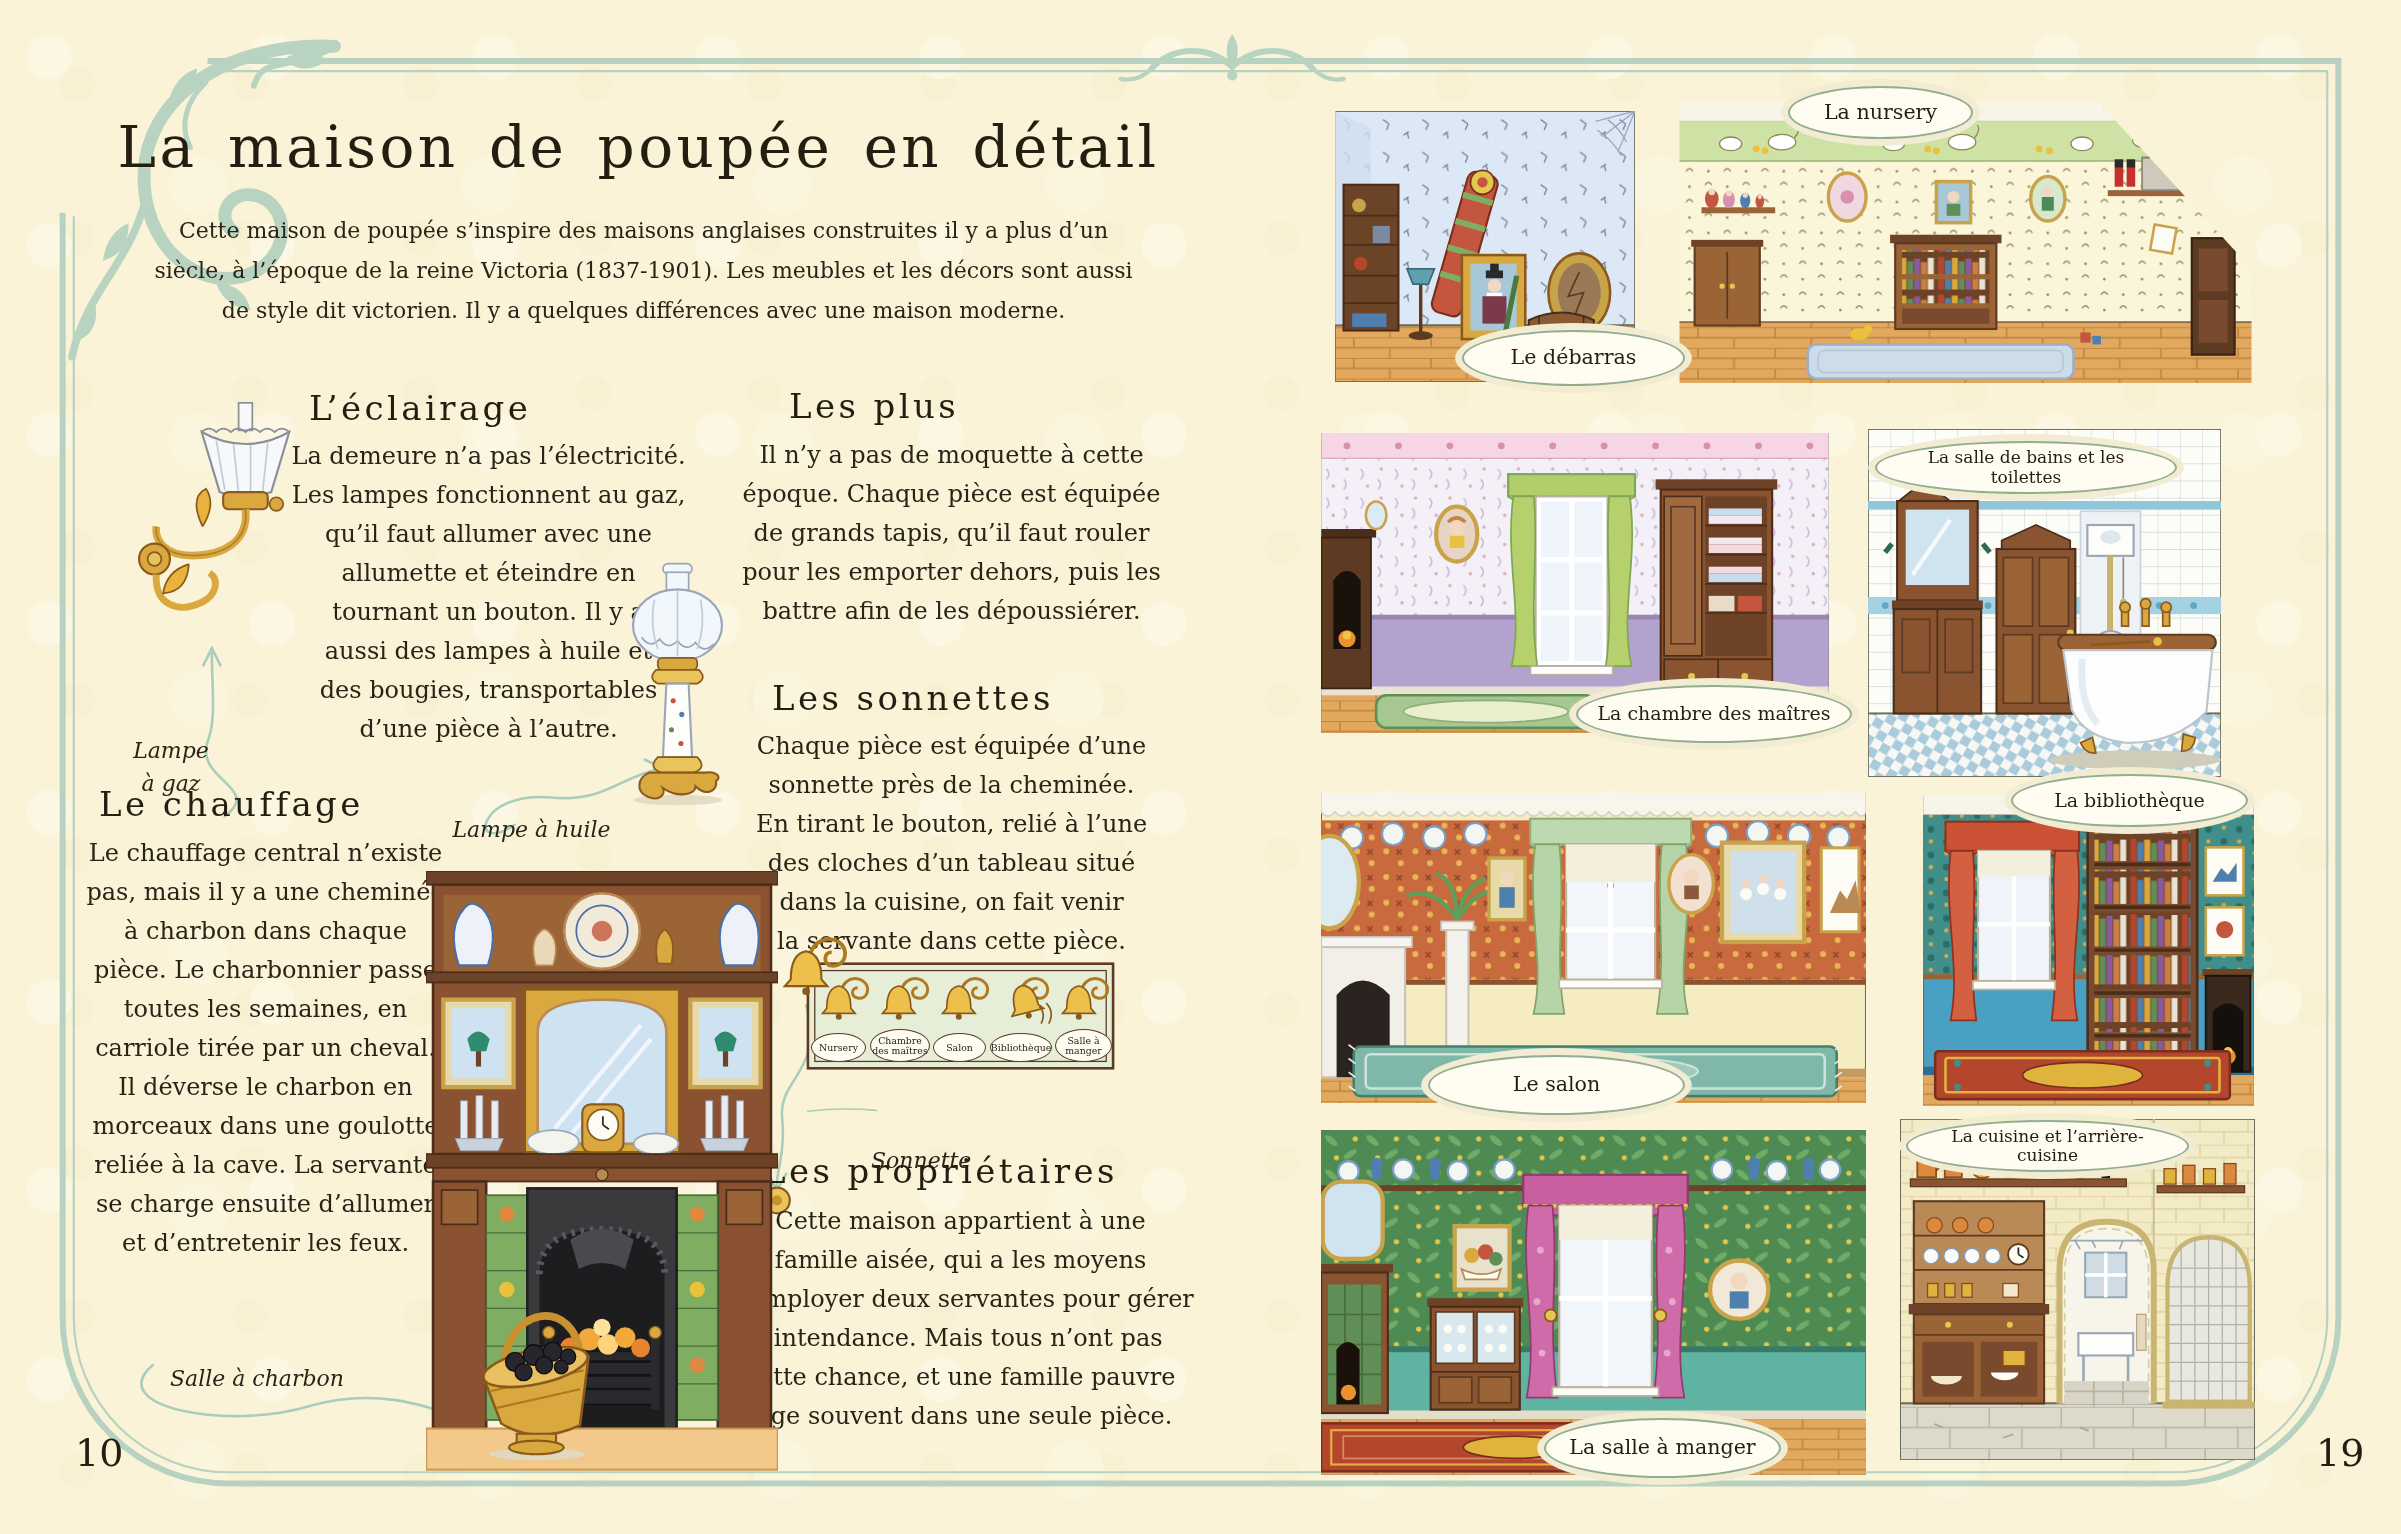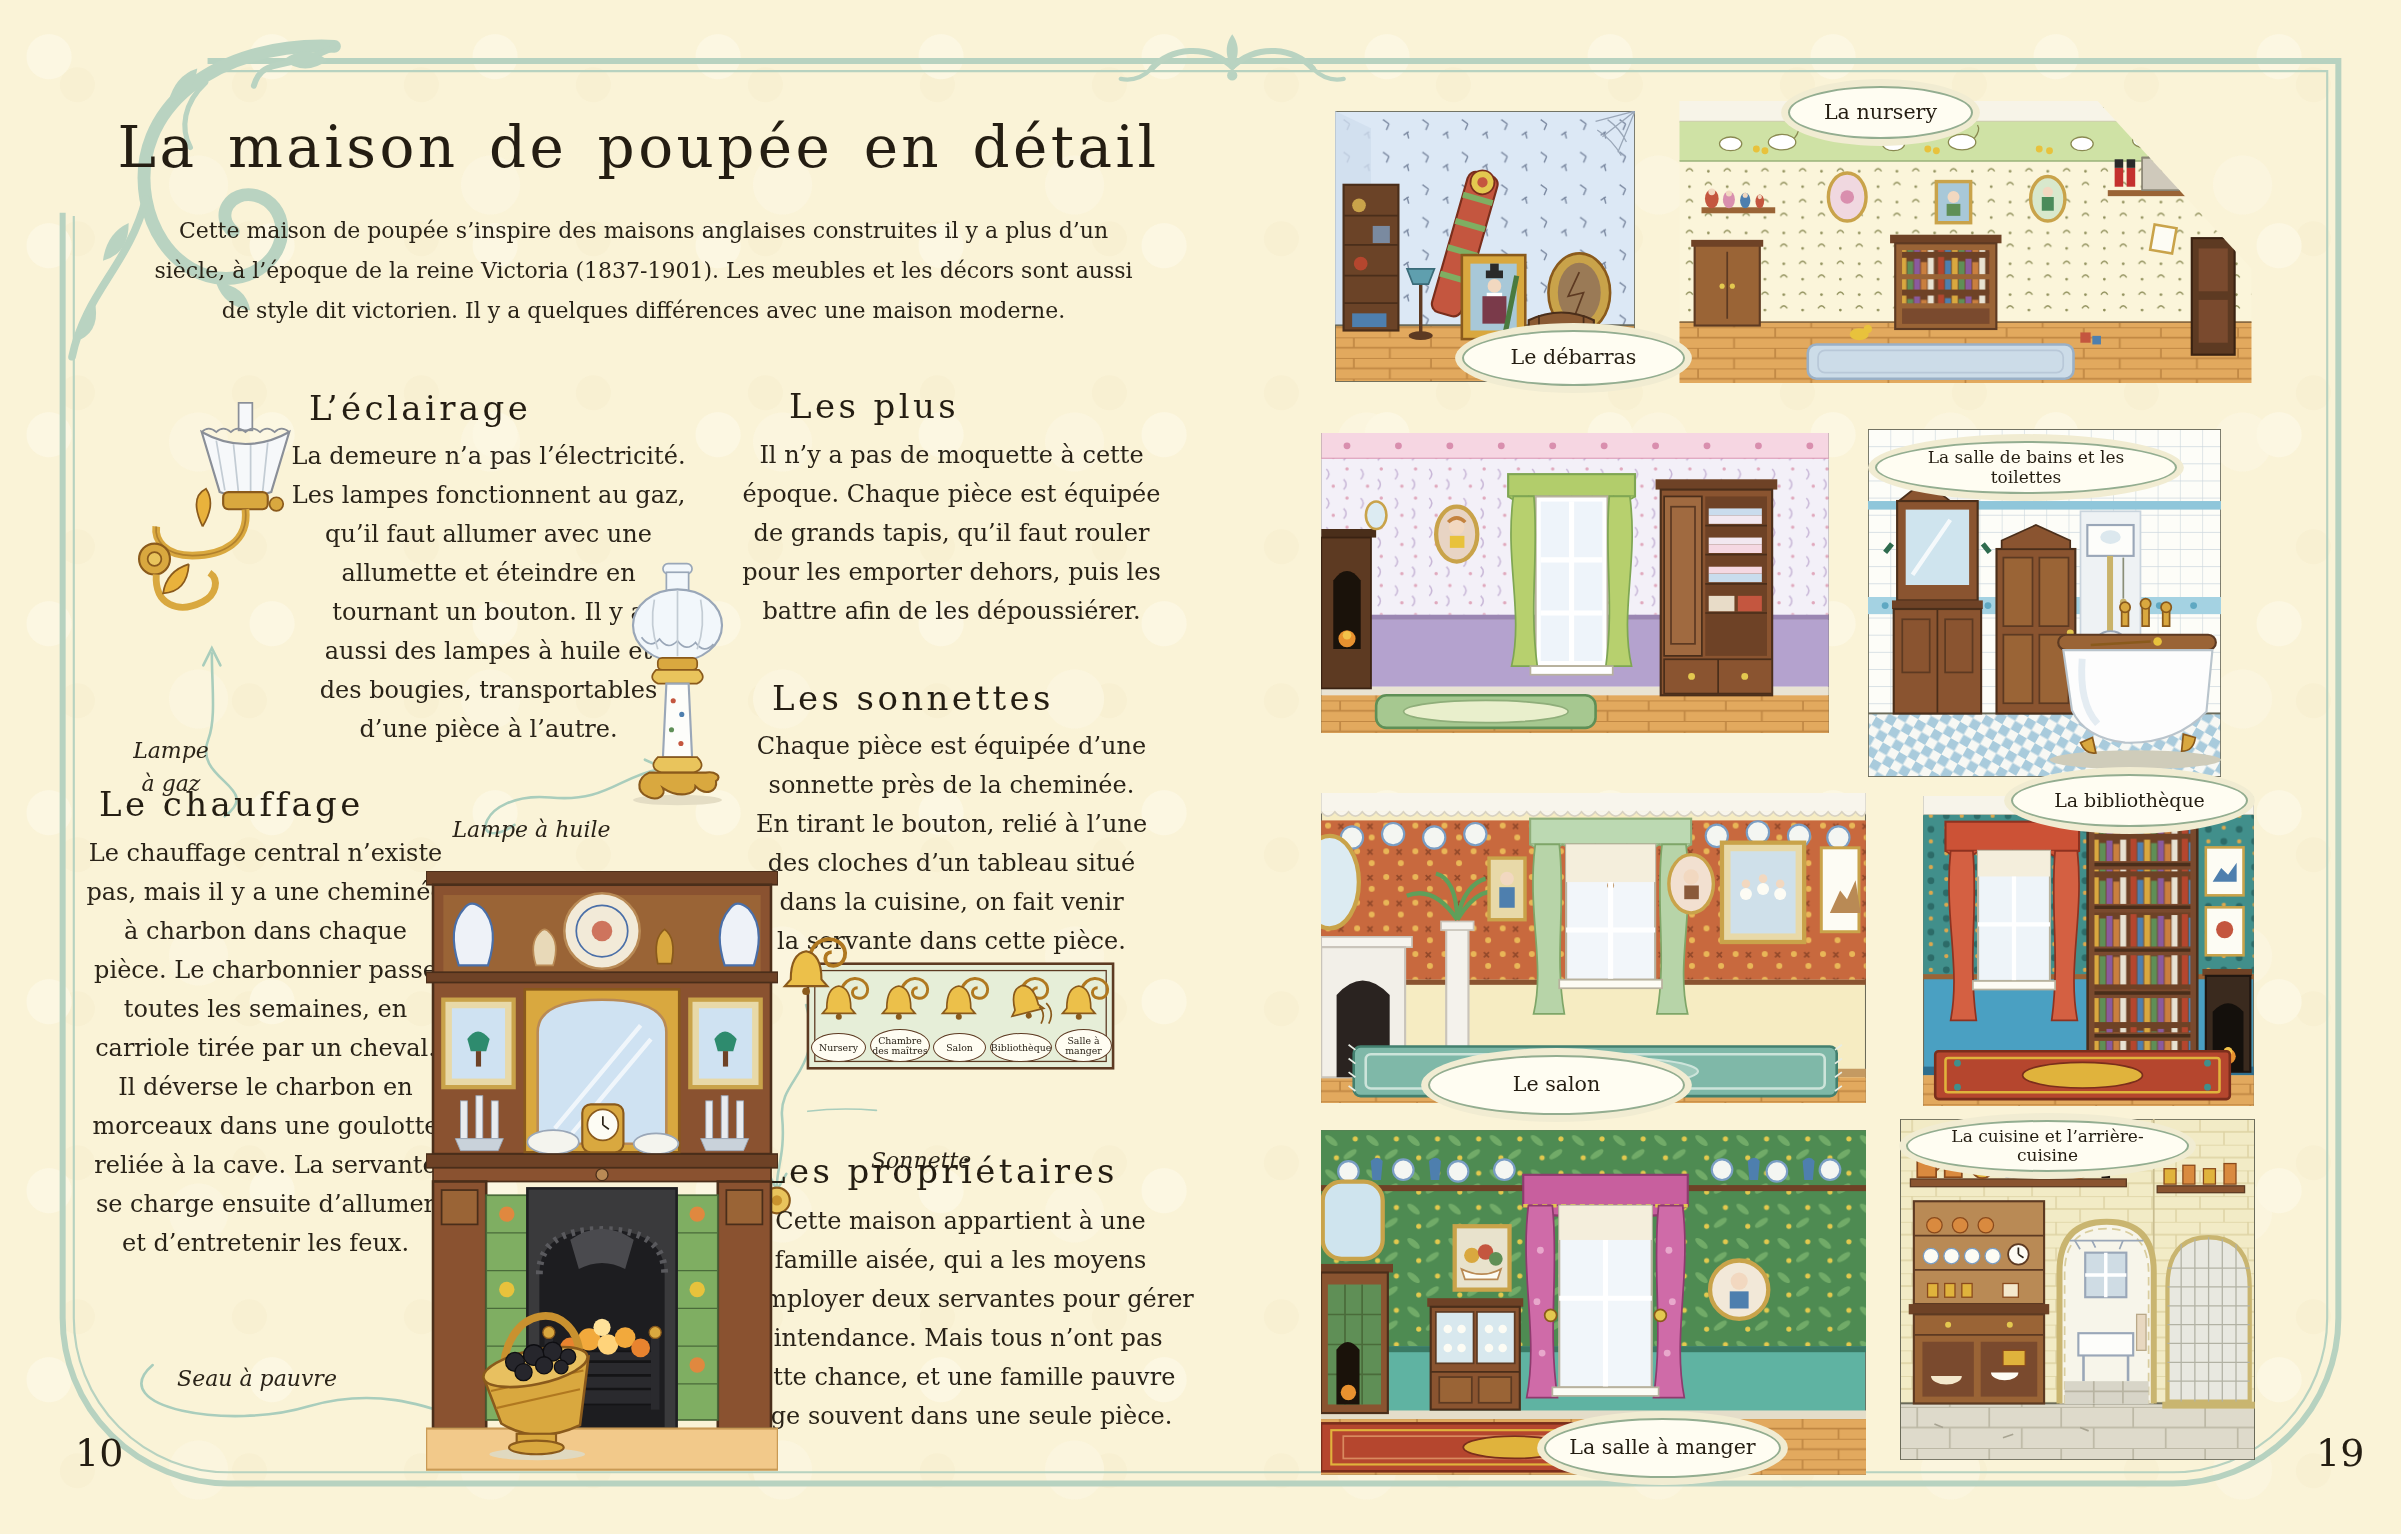--- a/index.html
+++ b/index.html
@@ -173,21 +173,21 @@
 pas, mais il y a une cheminée
 à charbon dans chaque
 pièce. Le charbonnier passe
 toutes les semaines, en
 carriole tirée par un cheval.
 Il déverse le charbon en
 morceaux dans une goulotte
 reliée à la cave. La servante
 se charge ensuite d’allumer
 et d’entretenir les feux.</div>
-  <div class="cap" style="left:137px;top:1314px;width:240px;">Seau à pauvre</div>
+  <div class="cap" style="left:137px;top:1314px;width:240px;">Salle à charbon</div>
 
   <div class="heading" style="left:789px;top:386px;width:326px;">Les plus</div>
   <div class="body t" style="left:720px;top:436px;width:463px;">Il n’y a pas de moquette à cette
 époque. Chaque pièce est équipée
 de grands tapis, qu’il faut rouler
 pour les emporter dehors, puis les
 battre afin de les dépoussiérer.</div>
 
   <div class="heading" style="left:772px;top:678px;width:360px;">Les sonnettes</div>
   <div class="body t" style="left:720px;top:727px;width:463px;">Chaque pièce est équipée d’une
@@ -902,19 +902,20 @@
     <path d="M312 330 L312 196 Q312 138 360 138 Q408 138 408 196 L408 330 Z" fill="#e8e8e0" stroke="#c9b570" stroke-width="5"></path>
     <path d="M328 146 V330 M344 140 V330 M360 138 V330 M376 140 V330 M392 146 V330" stroke="#b2b2a4" stroke-width="1.5"></path>
     <path d="M312 196 h96 M312 240 h96 M312 284 h96 M312 174 h96 M312 218 h96 M312 262 h96 M312 306 h96" stroke="#b2b2a4" stroke-width="1.5"></path>
     <rect x="306" y="330" width="108" height="8" fill="#c9b570"></rect>
     <path d="M40 356 l10 4 M120 372 l12 -4 M210 360 l10 4" stroke="#a8a492" stroke-width="2"></path>
   </svg>
 
   <div class="oval" style="left:1788px;top:86px;width:185px;height:53px;">La nursery</div>
   <div class="oval" style="left:1462px;top:330px;width:223px;height:56px;">Le débarras</div>
   <div class="oval" style="left:1875px;top:441px;width:302px;height:53px;font-size:17px;">La salle de bains et les toilettes</div>
+  <div class="oval" style="left:1576px;top:685px;width:276px;height:58px;font-size:19px;">La chambre des maîtres</div>
   <div class="oval" style="left:2011px;top:774px;width:237px;height:53px;font-size:19px;">La bibliothèque</div>
   <div class="oval" style="left:1428px;top:1055px;width:257px;height:60px;">Le salon</div>
   <div class="oval" style="left:1906px;top:1120px;width:283px;height:52px;font-size:17px;">La cuisine et l’arrière-cuisine</div>
   <div class="oval" style="left:1544px;top:1418px;width:237px;height:60px;">La salle à manger</div>
 
 </div>
 
 
 </body></html>

